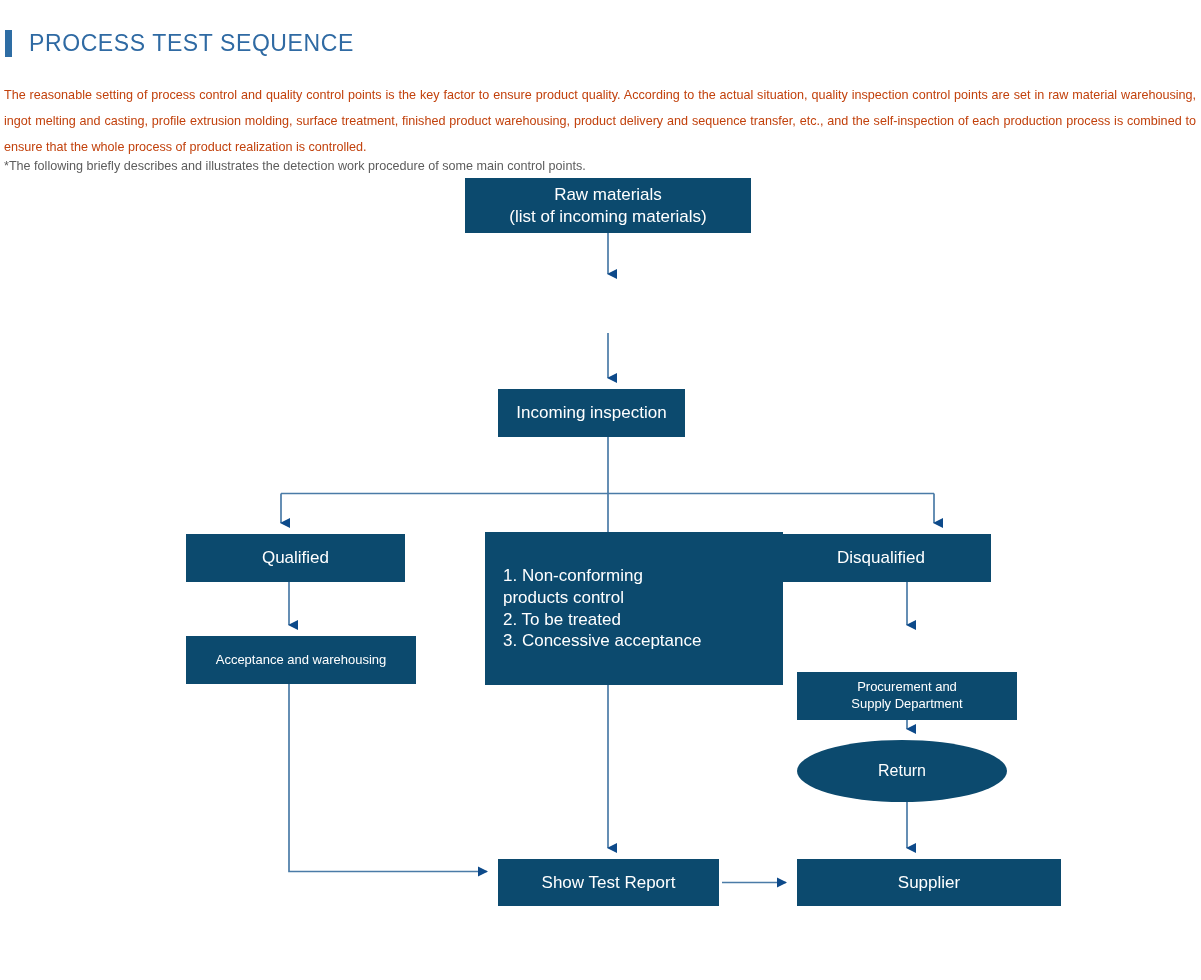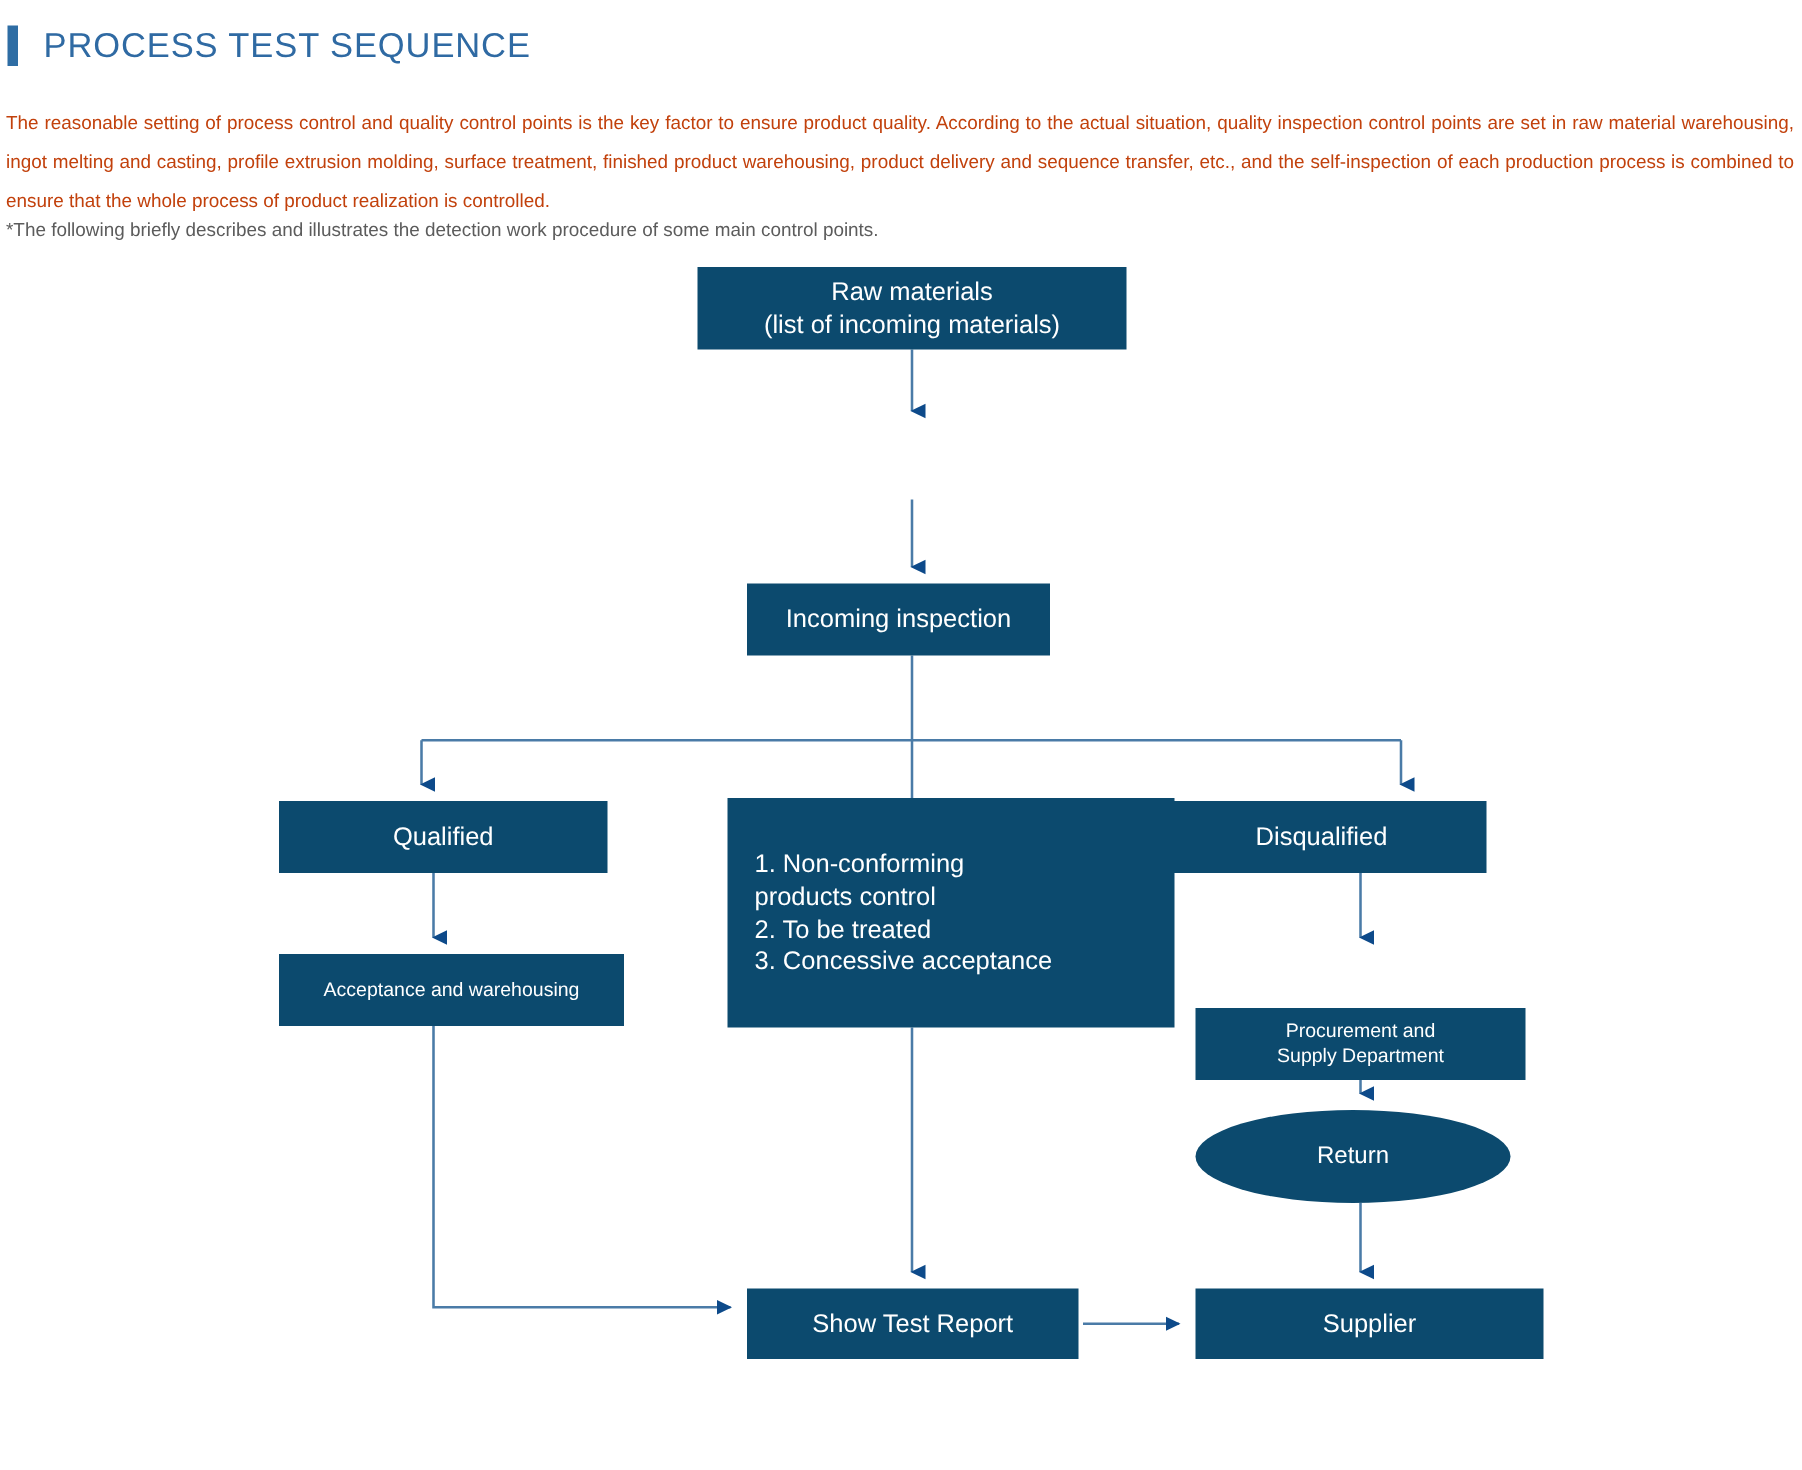--- a/index.html
+++ b/index.html
@@ -11,21 +11,21 @@
     width: 1201px;
     height: 980px;
     position: relative;
     font-family: "Liberation Sans", sans-serif;
     overflow: hidden;
   }
 
   
   #header-block {
     position: absolute;
-    left: 0; top: 4px;
+    left: 0; top: 17px;
     width: 1201px;
     height: 160px;
   }
   #title-row {
     position: absolute;
     left: 0; top: 10px;
     height: 32px;
     display: flex;
     align-items: center;
   }
@@ -109,29 +109,29 @@
     text-indent: 0;
   }
 
   .fs-17 { font-size: 17px; }
   .fs-16 { font-size: 16px; }
   .fs-13 { font-size: 13px; }
 
   
   #node-raw-materials      { left: 465px; top: 178px; width: 286px; height: 55px; }
   #node-preliminary        { left: 498px; top: 285px; width: 221px; height: 48px; }
-  #node-incoming           { left: 498px; top: 389px; width: 202px; height: 48px; }
+  #node-incoming           { left: 498px; top: 389px; width: 187px; height: 48px; }
   #node-qualified          { left: 186px; top: 534px; width: 219px; height: 48px; }
   #node-acceptance         { left: 186px; top: 636px; width: 230px; height: 48px; }
   #node-nonconforming      { left: 485px; top: 532px; width: 298px; height: 153px; }
   #node-disqualified       { left: 771px; top: 534px; width: 220px; height: 48px; }
   #node-procurement        { left: 797px; top: 636px; width: 220px; height: 48px; margin-top: 36px; }
   #node-return             { left: 797px; top: 740px; width: 210px; height: 62px; }
   #node-show-test-report   { left: 498px; top: 859px; width: 221px; height: 47px; }
-  #node-supplier           { left: 797px; top: 859px; width: 232px; height: 47px; }
+  #node-supplier           { left: 797px; top: 859px; width: 264px; height: 47px; }
 </style>
 </head>
 <body>
 
 <div id="header-block">
 
   <div id="title-row">
     <div id="title-accent-bar"></div>
     <h1 id="page-title">PROCESS TEST SEQUENCE</h1>
   </div>

